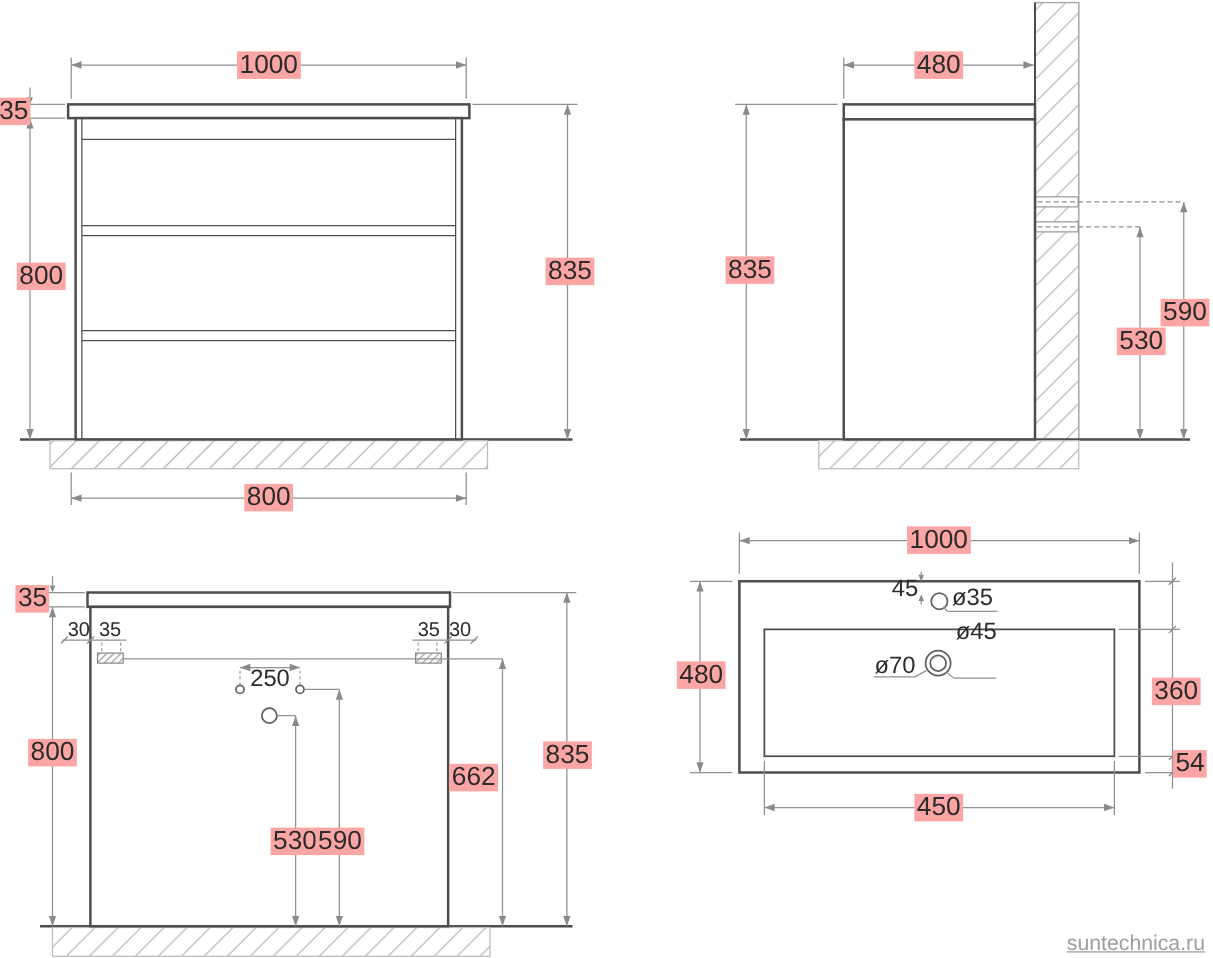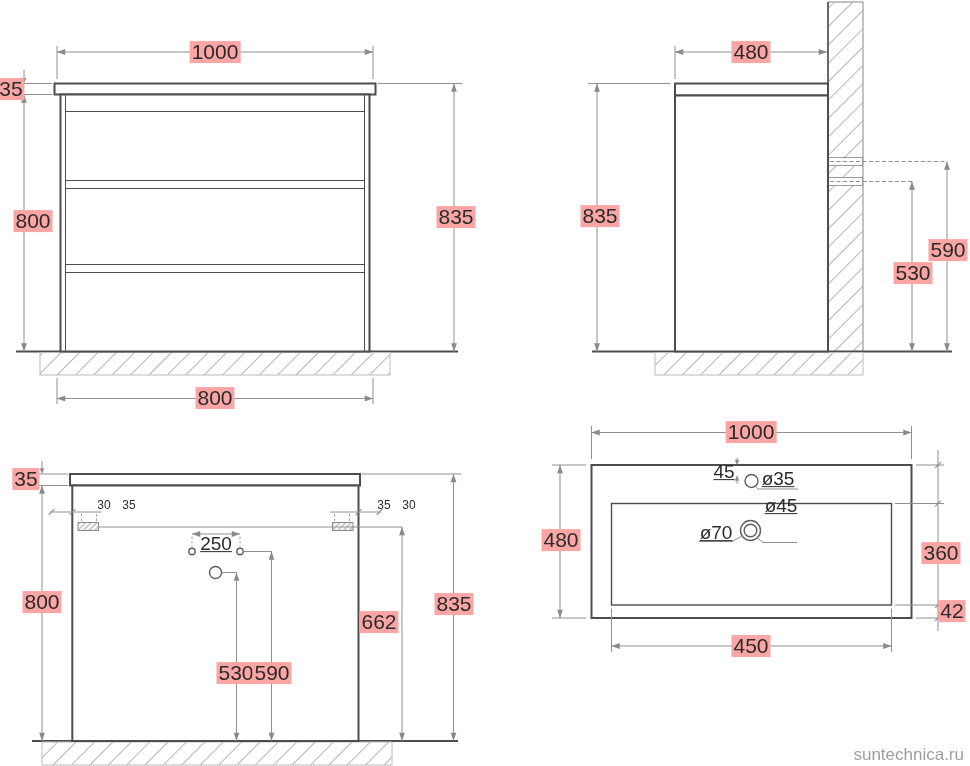--- a/index.html
+++ b/index.html
@@ -8,25 +8,25 @@
     position:relative;width:970px;height:766px;background:#ffffff;overflow:hidden;
     font-family:"Liberation Sans",sans-serif;
   }
   #linework{position:absolute;left:0;top:0;}
   .lbl{
     position:absolute;transform:translate(-50%,-50%);
     background:#fca5a5;color:#2b2b2b;
     font:21px/1.04 "Liberation Sans",sans-serif;
     padding:0 2px;white-space:nowrap;z-index:2;
   }
-  .lbl.s{font-size:19px;background:transparent;padding:0 1px;text-decoration:underline;}
-  .lbl.xs{font-size:12px;background:transparent;padding:0 1px;margin-left:41px;}
+  .lbl.s{font-size:19px;background:transparent;padding:0 1px;}
+  .lbl.xs{font-size:16px;background:transparent;padding:0 1px;}
   .lbl.wm{
     font-size:17px;color:#9e9e9e;background:transparent;
-    transform:none;right:4px;top:746px;left:auto;position:absolute;
+    transform:none;right:4px;top:746px;left:auto;position:absolute;text-decoration:underline;
   }
   
   .o2{fill:#ffffff;stroke:#4d4d4d;stroke-width:2;}
   .lo2{stroke:#4d4d4d;stroke-width:2;fill:none;}
   .o1{stroke:#4d4d4d;stroke-width:1;fill:none;}
   .o1s{stroke:#4d4d4d;stroke-width:1.6;fill:none;}
   .o1r{fill:none;stroke:#4d4d4d;stroke-width:1.4;}
   .d{stroke:#909090;stroke-width:1;fill:none;}
   .dd{stroke:#909090;stroke-width:1;stroke-dasharray:4 2.5;fill:none;}
   .dd2{stroke:#9a9a9a;stroke-width:0.9;stroke-dasharray:2.5 2;fill:none;}
@@ -237,18 +237,18 @@
 <span class="lbl" style="left:454px;top:604px">835</span>
 
 <span class="lbl" style="left:751px;top:432px">1000</span>
 <span class="lbl s" style="left:724px;top:472px">45</span>
 <span class="lbl s" style="left:778px;top:479px">ø35</span>
 <span class="lbl" style="left:561px;top:540px">480</span>
 <span class="lbl" style="left:995px;top:483px">120</span>
 <span class="lbl s" style="left:716px;top:533px">ø70</span>
 <span class="lbl s" style="left:781px;top:506px">ø45</span>
 <span class="lbl" style="left:941px;top:553px">360</span>
-<span class="lbl" style="left:952px;top:611px">42</span>
+<span class="lbl" style="left:952px;top:611px">54</span>
 <span class="lbl" style="left:751px;top:646px">450</span>
 
 <span class="lbl wm">suntechnica.ru</span>
 
 </div>
 
 </body></html>

